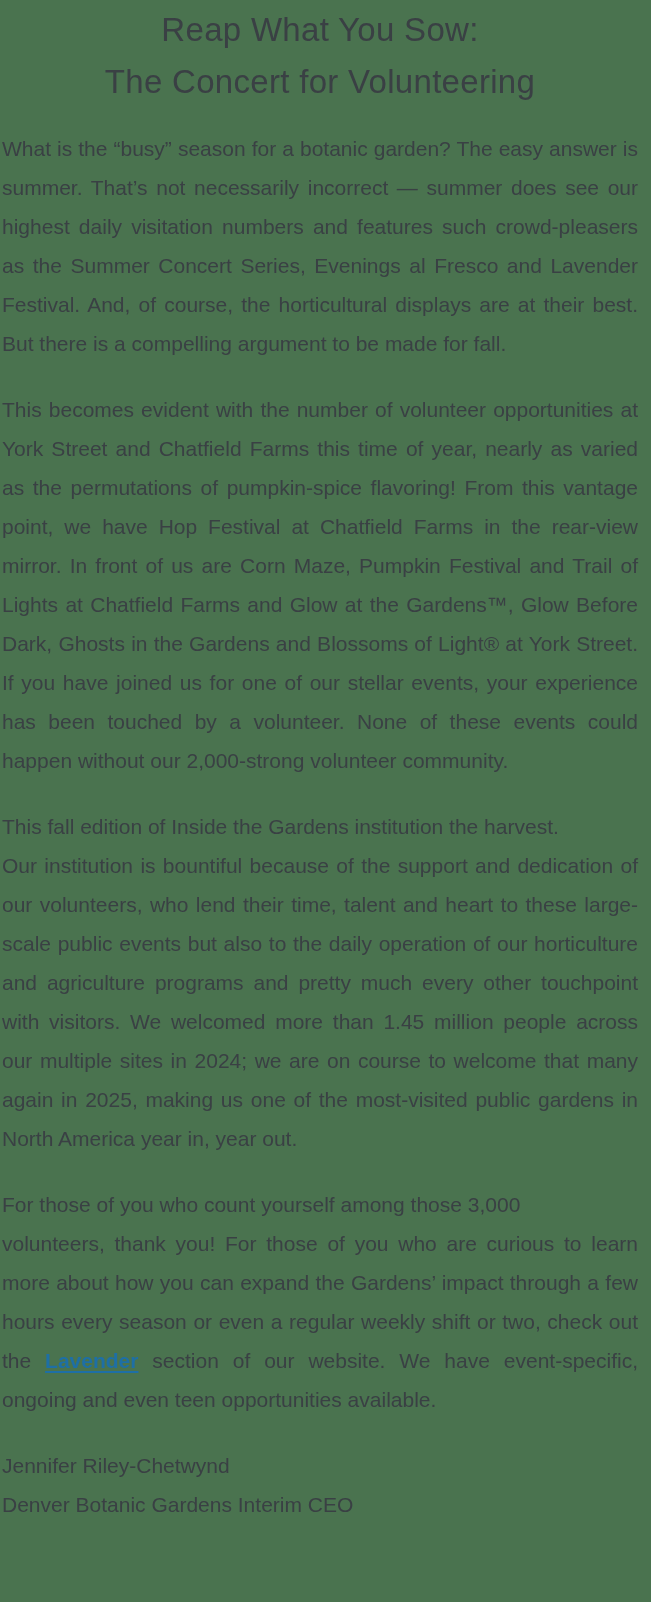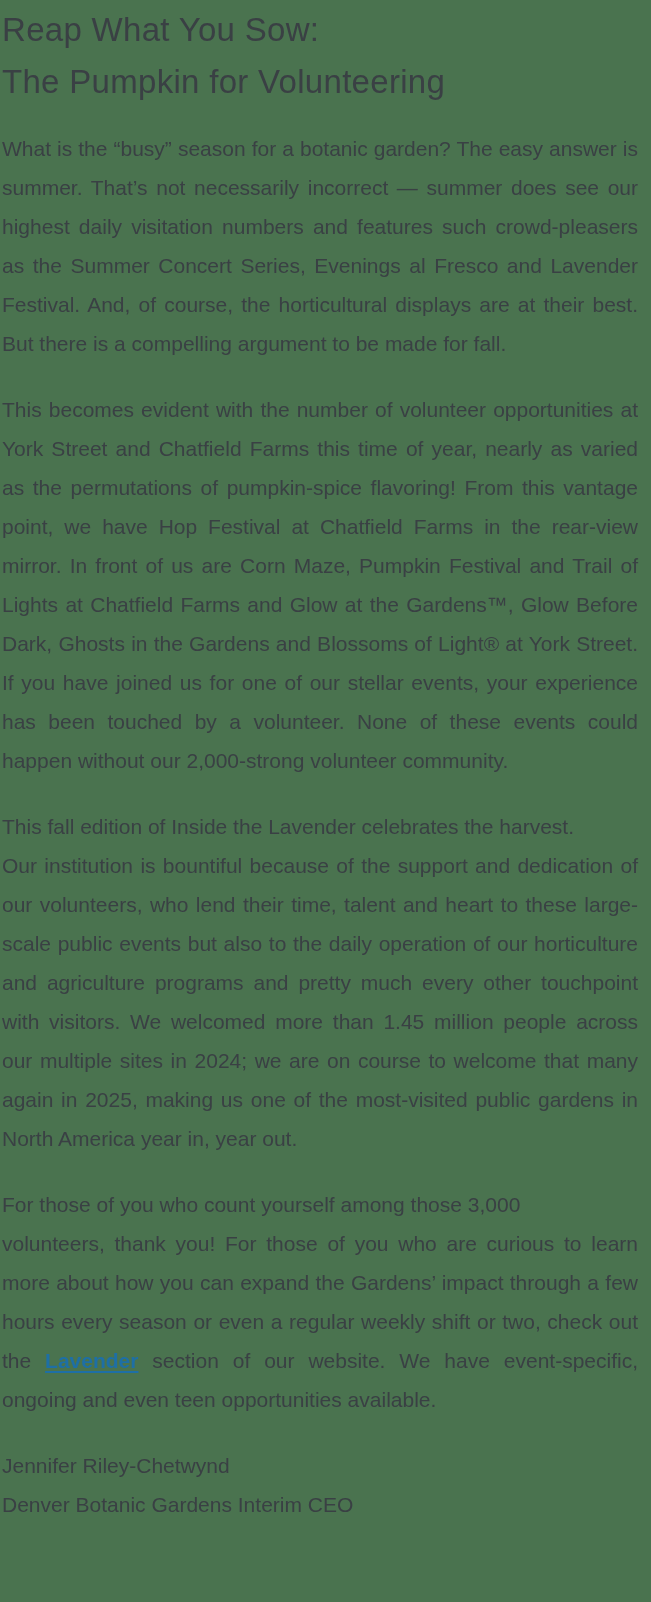--- a/index.html
+++ b/index.html
@@ -19,20 +19,21 @@
     box-sizing:border-box;
     width:651px;height:1602px;
     padding:4px 13px 0 2px;
   }
   .title{
     font-size:33px;
     line-height:52px;
     letter-spacing:.3px;
     margin:0 0 21px 0;
     font-weight:normal;
+    text-align:center;
   }
   .title .title-line{white-space:nowrap;}
   .article{
     font-size:21px;
     line-height:39px;
   }
   .para{
     margin:0 0 27px 0;
     text-align:justify;
     text-justify:inter-word;
@@ -46,31 +47,31 @@
     text-underline-offset:3px;
     cursor:pointer;
   }
 </style>
 </head>
 <body style="--bg: #4A734F; --ink: #3A4044; --link: #1E6FA5;">
 
 <div class="page">
   <div class="title">
     <div class="title-line">Reap What You Sow:</div>
-    <div class="title-line">The Pumpkin for Volunteering</div>
+    <div class="title-line">The Concert for Volunteering</div>
   </div>
   <div class="article">
       <div class="para">
         <div class="block"><span>What is the “busy” season for a botanic garden? The easy answer is summer. That’s not necessarily incorrect — summer does see our highest daily visitation numbers and features such crowd-pleasers as the Summer Concert Series, Evenings al Fresco and Lavender Festival. And, of course, the horticultural displays are at their best. But there is a compelling argument to be made for fall.</span></div>
       </div>
       <div class="para">
         <div class="block"><span>This becomes evident with the number of volunteer opportunities at York Street and Chatfield Farms this time of year, nearly as varied as the permutations of pumpkin-spice flavoring! From this vantage point, we have Hop Festival at Chatfield Farms in the rear-view mirror. In front of us are Corn Maze, Pumpkin Festival and Trail of Lights at Chatfield Farms and Glow at the Gardens™, Glow Before Dark, Ghosts in the Gardens and Blossoms of Light® at York Street. If you have joined us for one of our stellar events, your experience has been touched by a volunteer. None of these events could happen without our 2,000-strong volunteer community.</span></div>
       </div>
       <div class="para">
-        <div class="block"><span>This fall edition of Inside the Lavender celebrates the harvest.</span></div>
+        <div class="block"><span>This fall edition of Inside the Gardens institution the harvest.</span></div>
         <div class="block"><span>Our institution is bountiful because of the support and dedication of our volunteers, who lend their time, talent and heart to these large-scale public events but also to the daily operation of our horticulture and agriculture programs and pretty much every other touchpoint with visitors. We welcomed more than 1.45 million people across our multiple sites in 2024; we are on course to welcome that many again in 2025, making us one of the most-visited public gardens in North America year in, year out.</span></div>
       </div>
       <div class="para">
         <div class="block"><span>For those of you who count yourself among those 3,000</span></div>
         <div class="block"><span>volunteers, thank you! For those of you who are curious to learn more about how you can expand the Gardens’ impact through a few hours every season or even a regular weekly shift or two, check out the </span><a class="link" href="#">Lavender</a><span> section of our website. We have event-specific, ongoing and even teen opportunities available.</span></div>
       </div>
       <div class="para">
         <div class="block"><span>Jennifer Riley-Chetwynd</span></div>
         <div class="block"><span>Denver Botanic Gardens Interim CEO</span></div>
       </div>

